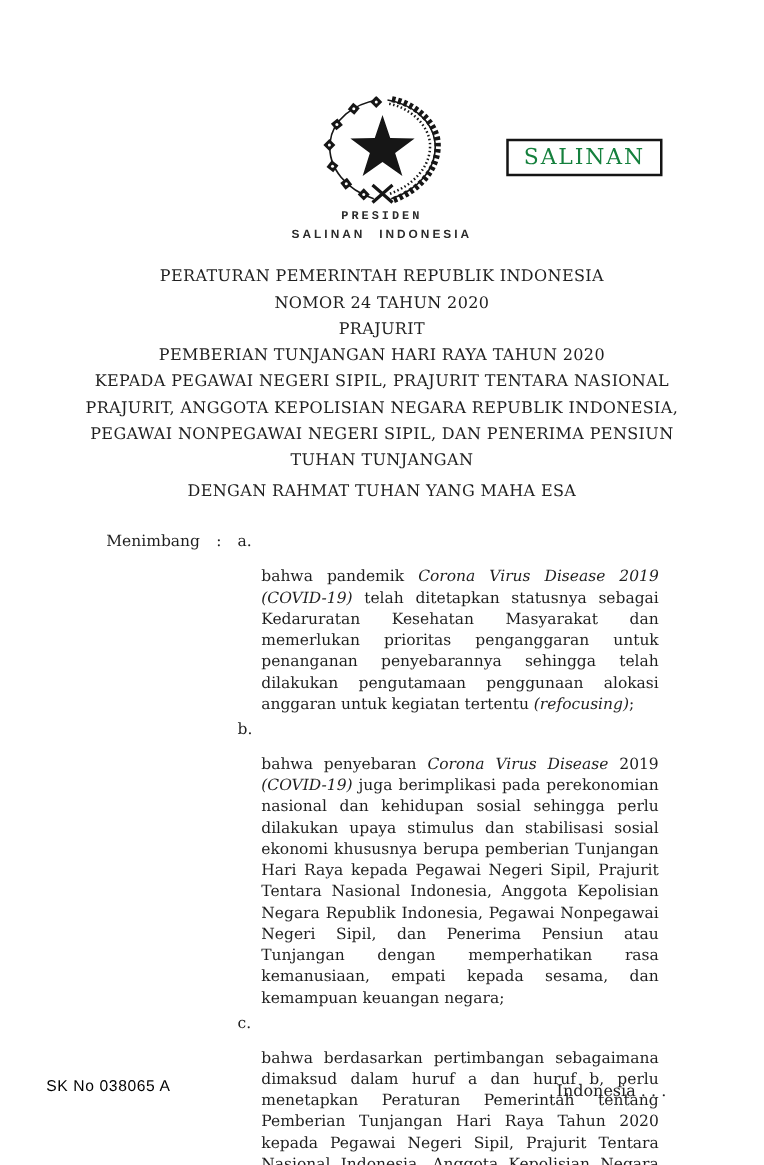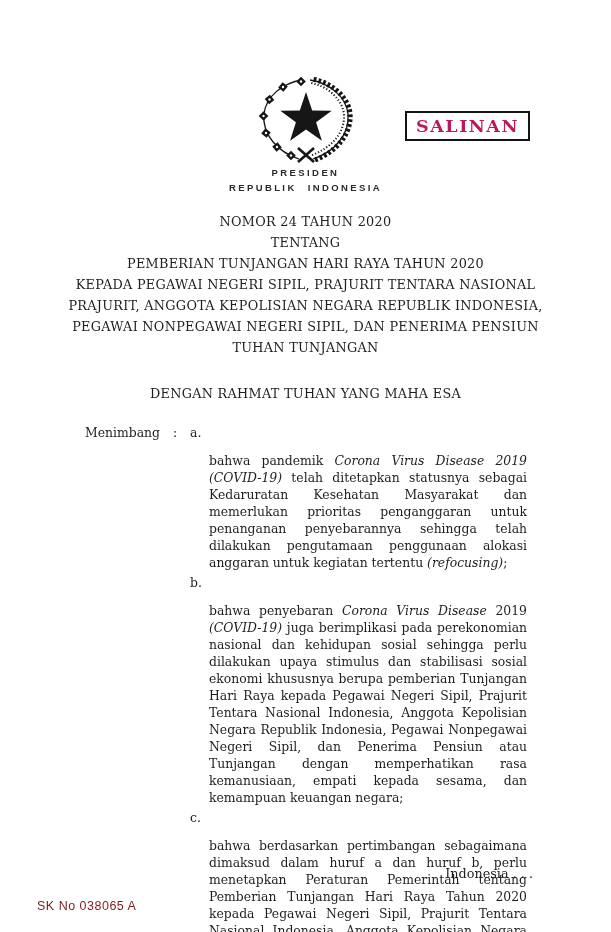--- a/index.html
+++ b/index.html
@@ -12,30 +12,30 @@
     overflow:hidden;
   }
   
   .emblem{position:absolute;left:252px;top:77px;width:108px;height:88px;}
   .letterhead{
     position:absolute;left:0;right:0;top:167px;
     text-align:center;
     font-family:"Liberation Sans",sans-serif;
     font-weight:bold;color:#2b2b2b;
   }
-  .letterhead .l1{font-size:9.5px;letter-spacing:2.4px;}
+  .letterhead .l1{font-size:9.5px;letter-spacing:2.4px;font-family:Liberation Mono, monospace;}
   .letterhead .l2{font-size:9.5px;letter-spacing:2.4px;margin-top:4px;word-spacing:6px;}
   
   .salinan{
     position:absolute;left:405px;top:111px;
     width:121px;height:26px;
     border:2.5px solid #141414;
     display:flex;align-items:center;justify-content:center;
-    font-weight:bold;font-size:17.5px;letter-spacing:1.5px;
-    color:#be185d;
+    font-weight:normal;font-size:17.5px;letter-spacing:1.5px;
+    color:#15803d;
   }
   
   .title{
     position:absolute;left:30px;right:30px;top:211px;
     text-align:center;
     font-size:12.8px;line-height:21px;letter-spacing:0.3px;
   }
   .motto{position:absolute;left:0;right:0;top:386px;text-align:center;font-size:12.8px;letter-spacing:0.3px;}
   .actor{position:absolute;left:0;right:0;top:413px;text-align:center;font-size:12.8px;letter-spacing:0.3px;}
   
@@ -44,23 +44,23 @@
     display:grid;grid-template-columns:88px 17px 1fr;
     font-size:12.4px;line-height:17px;
   }
   .m-items{display:flex;flex-direction:column;gap:3px;}
   .m-item{display:grid;grid-template-columns:19px 1fr;}
   .m-text{text-align:justify;margin-top:28px;}
   .m-text i{font-style:italic;}
   
   .continuation{position:absolute;right:78px;top:866px;font-size:12.8px;}
   .serial{
-    position:absolute;left:37px;top:899px;
+    position:absolute;left:37px;top:862px;
     font-family:"Liberation Sans",sans-serif;
-    font-size:12.5px;color:#7f1d1d;letter-spacing:0.5px;
+    font-size:12.5px;color:#000000;letter-spacing:0.5px;
   }
 </style>
 </head>
 <body>
 
 <div class="page">
 
   <div class="emblem">
     <svg viewBox="0 0 108 88" width="108" height="88">
 
@@ -103,30 +103,31 @@
       </g>
 
       <polygon points="54,15 60.2,33.4 79.7,33.7 64.1,45.3 69.9,63.8 54,52.6 38.1,63.8 43.9,45.3 28.3,33.7 47.8,33.4" fill="#161616"></polygon>
 
       <path d="M46,71 L62,85 M62,71 L46,85" stroke="#161616" stroke-width="2.6" fill="none"></path>
     </svg>
   </div>
 
   <div class="letterhead">
     <div class="l1">PRESIDEN</div>
-    <div class="l2">REPUBLIK INDONESIA</div>
+    <div class="l2">SALINAN INDONESIA</div>
   </div>
 
   <div class="salinan">
     <span>SALINAN</span>
   </div>
 
   <div class="title">
+    <div>PERATURAN PEMERINTAH REPUBLIK INDONESIA</div>
     <div>NOMOR 24 TAHUN 2020</div>
-    <div>TENTANG</div>
+    <div>PRAJURIT</div>
     <div>PEMBERIAN TUNJANGAN HARI RAYA TAHUN 2020</div>
     <div>KEPADA PEGAWAI NEGERI SIPIL, PRAJURIT TENTARA NASIONAL</div>
     <div>PRAJURIT, ANGGOTA KEPOLISIAN NEGARA REPUBLIK INDONESIA,</div>
     <div>PEGAWAI NONPEGAWAI NEGERI SIPIL, DAN PENERIMA PENSIUN</div>
     <div>TUHAN TUNJANGAN</div>
   </div>
 
   <div class="motto">DENGAN RAHMAT TUHAN YANG MAHA ESA</div>
 
   <div class="menimbang">

